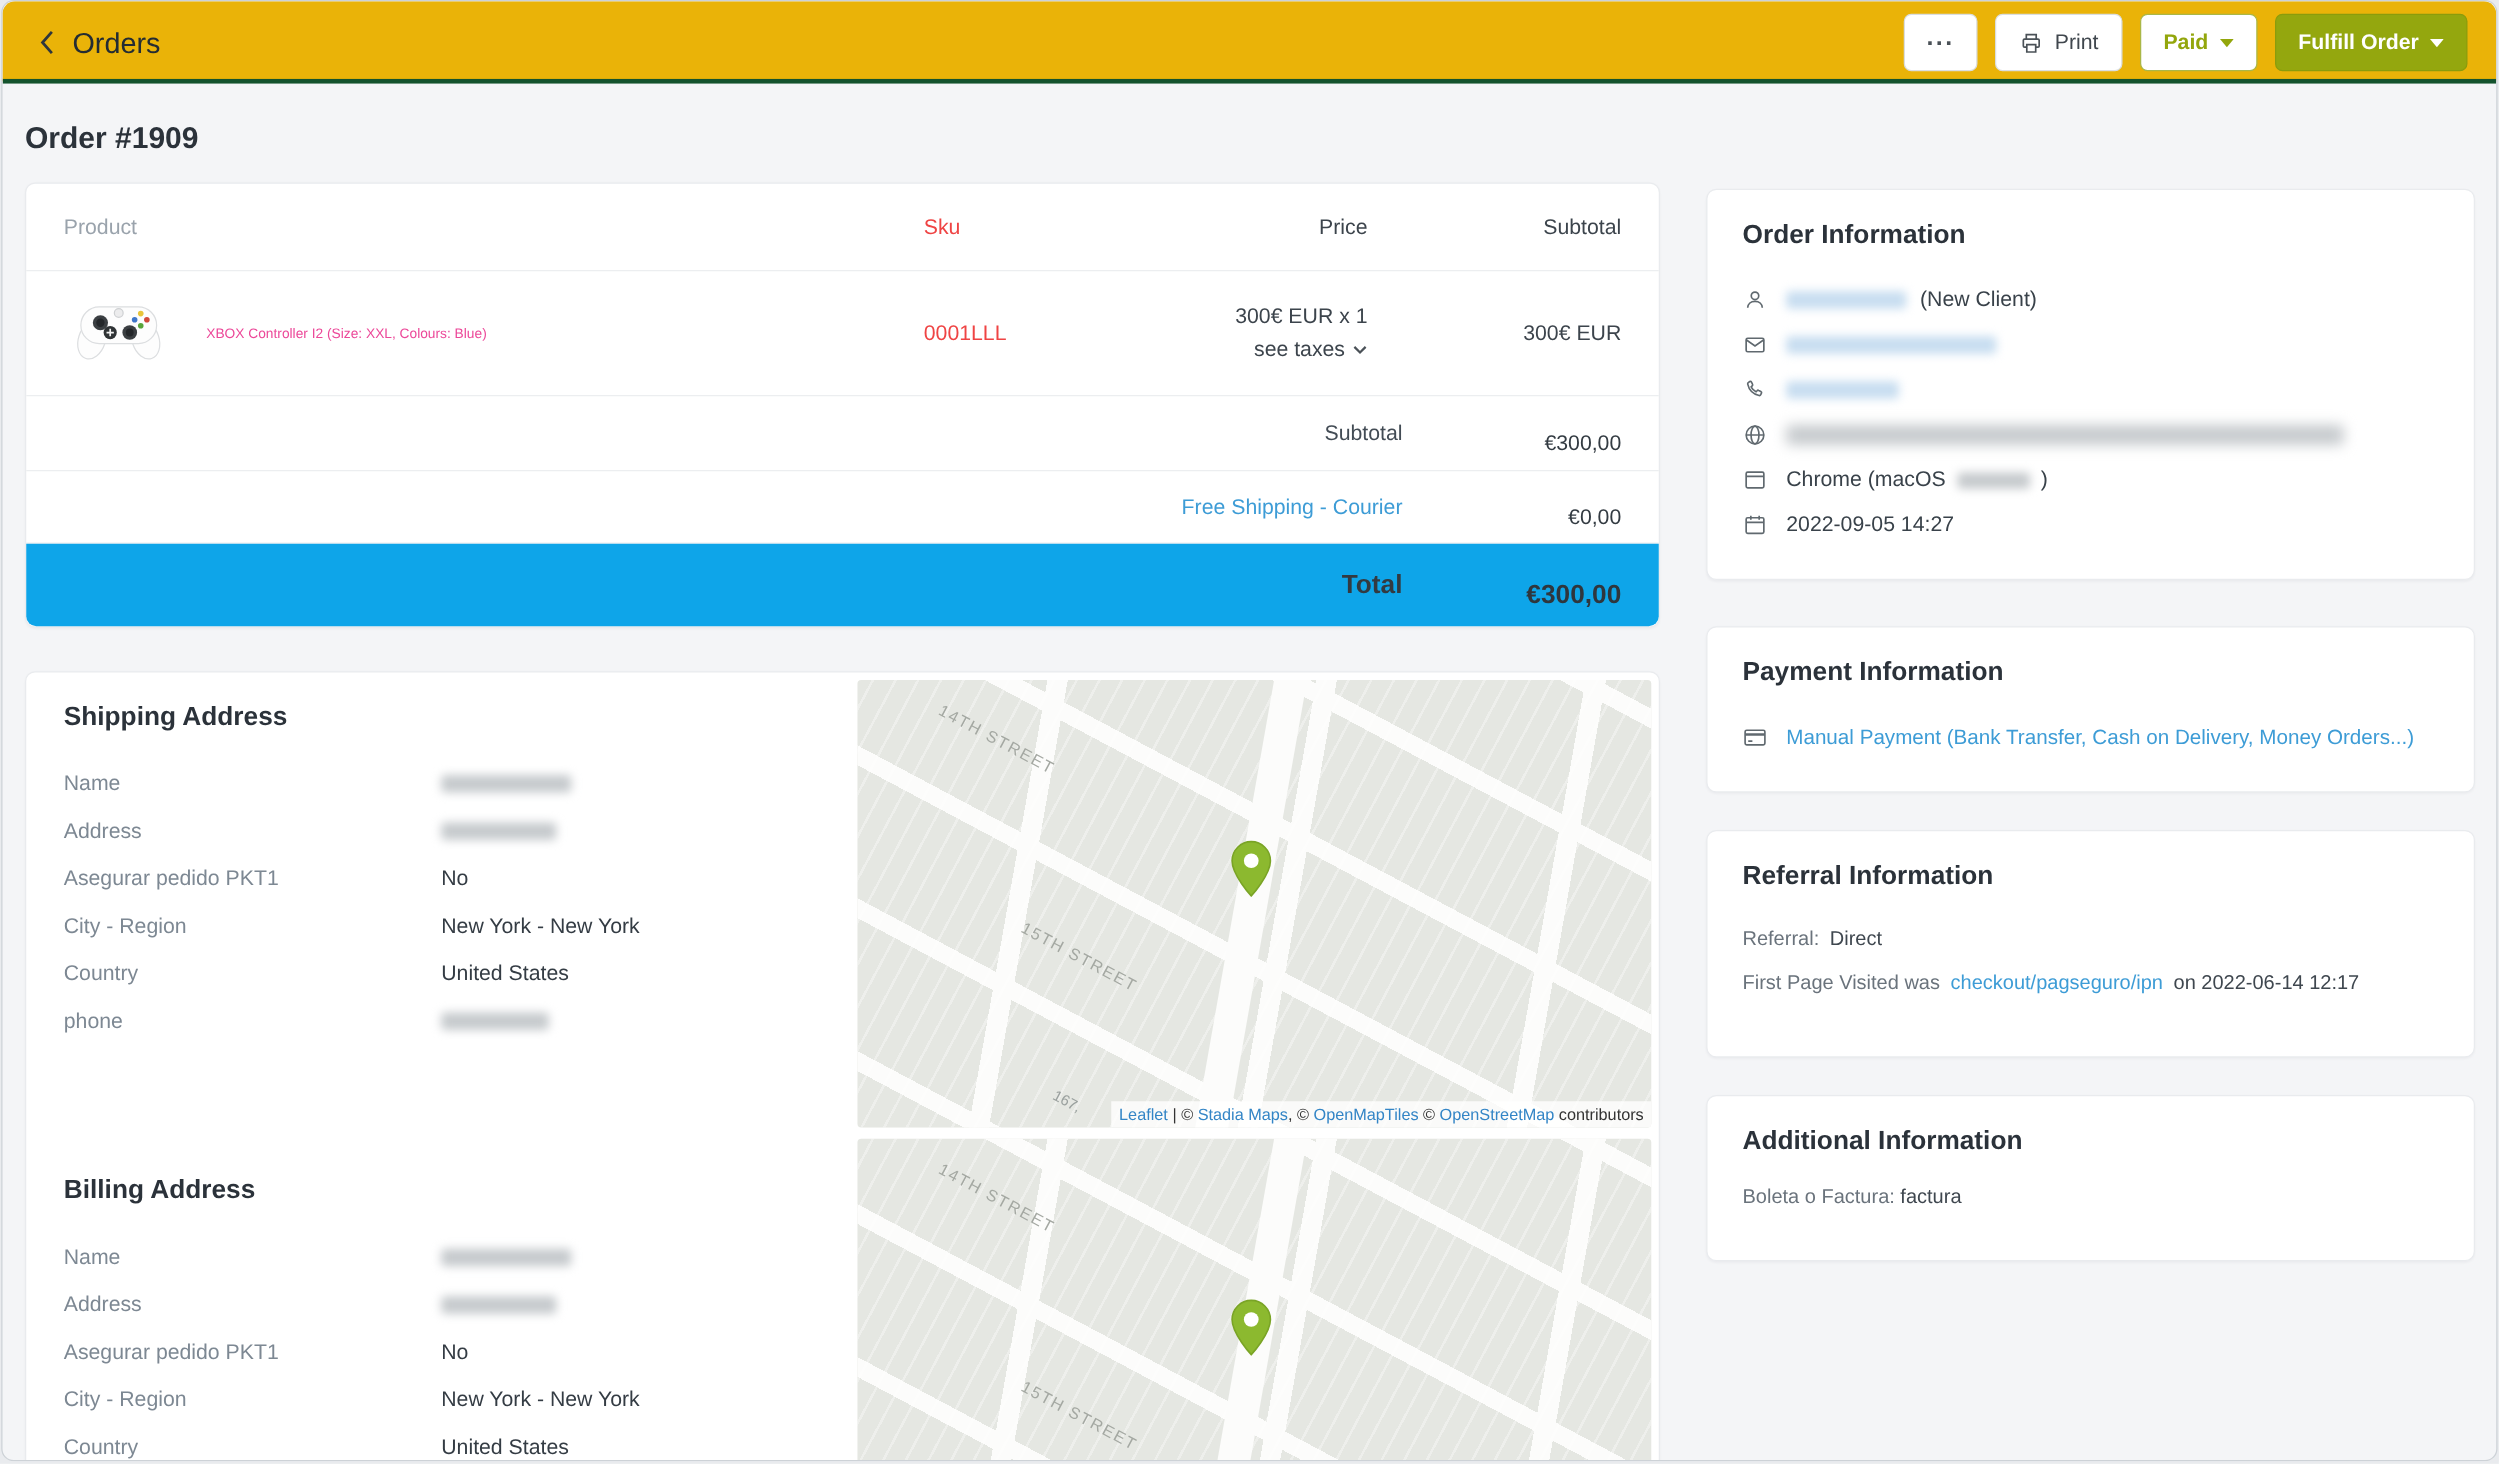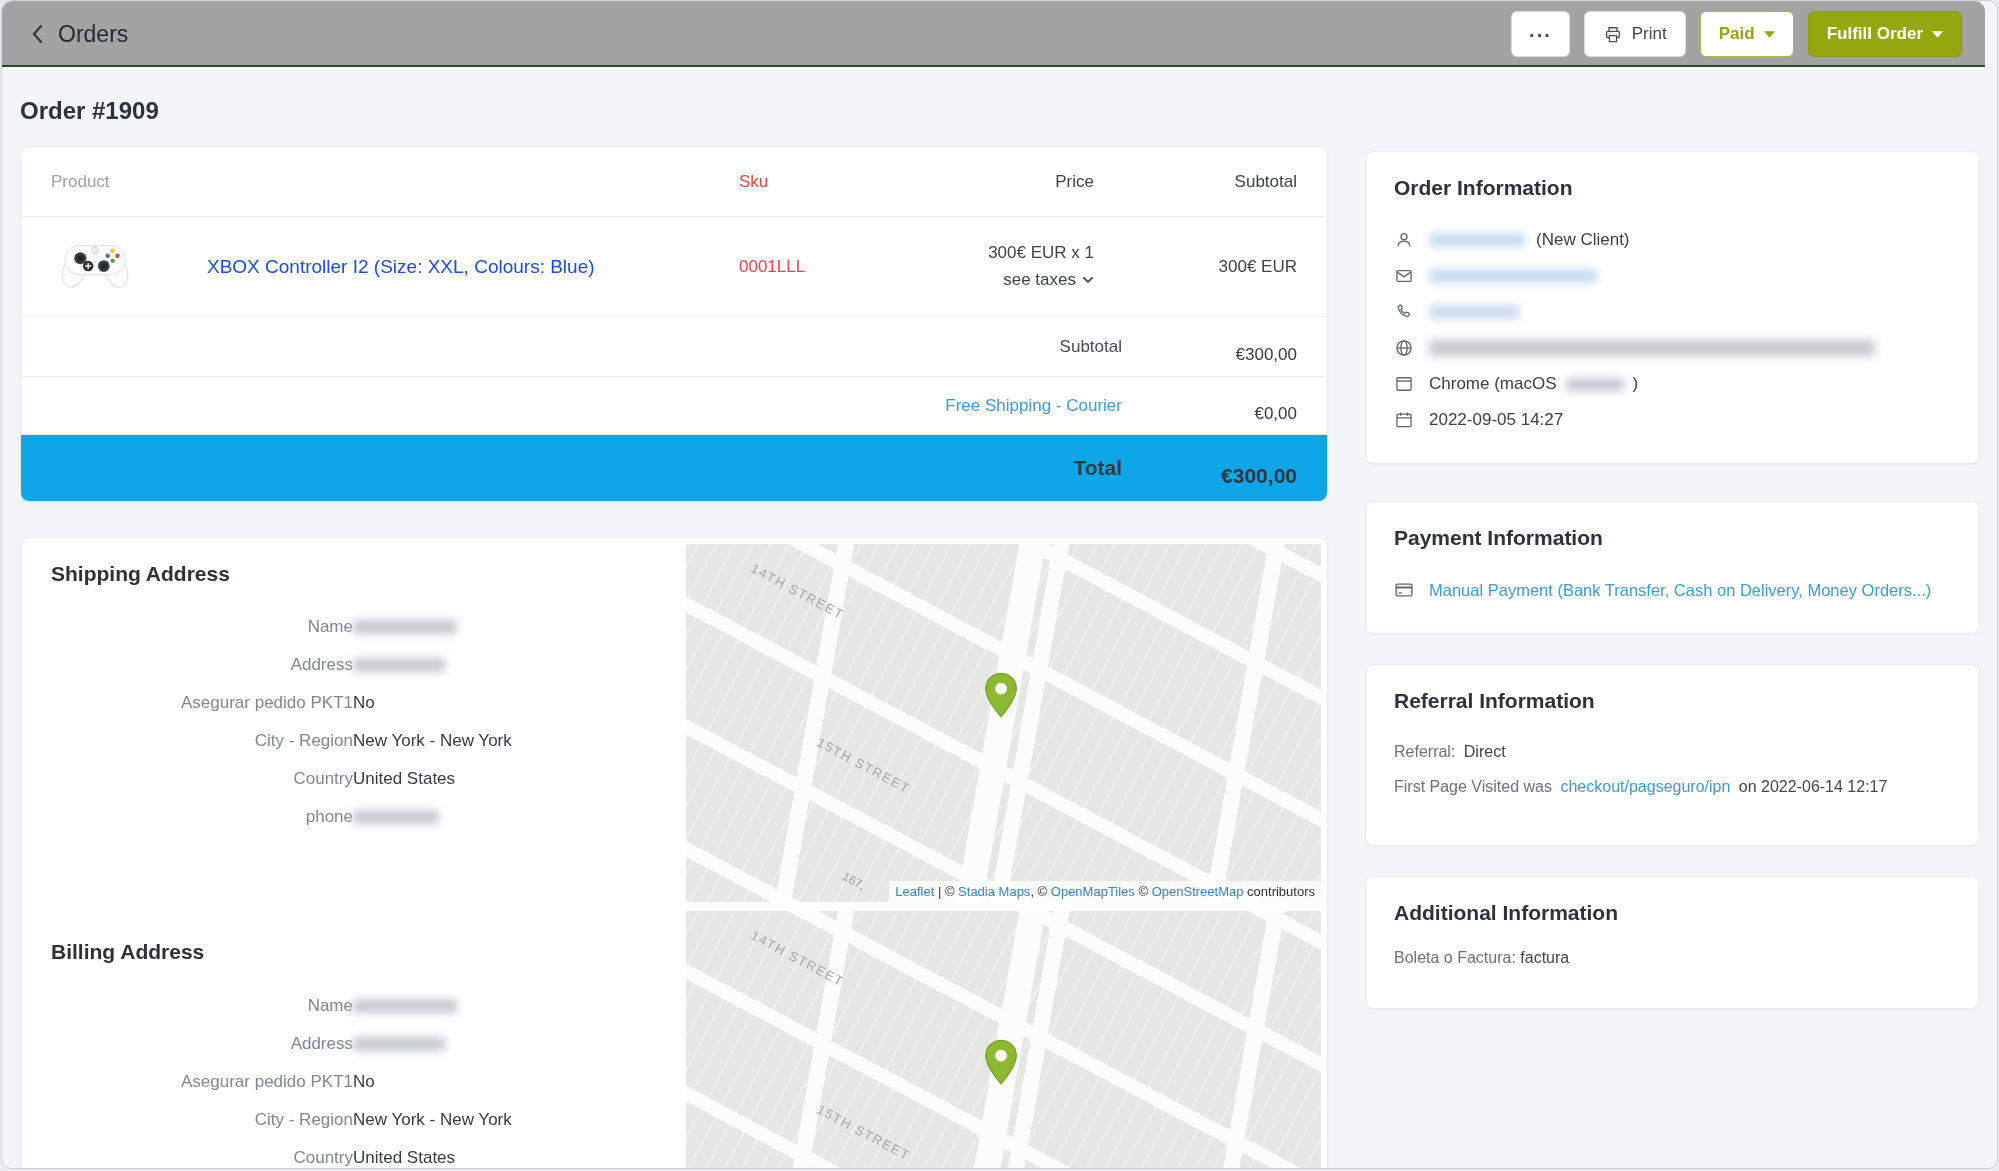--- a/index.html
+++ b/index.html
@@ -3,22 +3,22 @@
 <meta charset="utf-8">
 <style>
   * { margin:0; padding:0; box-sizing:border-box; }
   html,body { background:#e9ebee; font-family:"Liberation Sans", sans-serif; }
   .page {
     position:relative; width:1997px; height:1169px; margin:0 auto;
     background:#f4f5f7; border:1px solid #cdd2d7; border-radius:10px;
     overflow:hidden; font-family:"Liberation Sans", sans-serif;
   }
   
-  .topbar { position:absolute; top:0; left:0; right:12px; height:66px; background:#a3a3a3;
-            border-bottom:2px solid #14532d; border-radius:10px 10px 0 0; z-index:5; }
+  .topbar { position:absolute; top:0; left:0; right:0; height:66px; background:#eab308;
+            border-bottom:4px solid #14532d; border-radius:10px 10px 0 0; z-index:5; }
   .back-group { position:absolute; left:30px; top:0; height:66px; display:flex; align-items:center; gap:15px; cursor:pointer; }
   .back-title { font-size:23px; color:#242c33; }
   .topbar-actions { position:absolute; right:23px; top:10px; height:46px; display:flex; gap:14px; }
   .btn { display:flex; align-items:center; gap:9px; padding:0 18px; border:1px solid #d9dde0;
          border-radius:6px; background:#fff; font-size:17px; color:#40474e; cursor:pointer;
          font-family:"Liberation Sans", sans-serif; }
   .btn-more { font-weight:bold; letter-spacing:2px; color:#4a5157; padding:0 17px 8px 17px; font-size:20px; }
   .btn-paid { color:#93a60c; border-color:#aab747; font-weight:bold; }
   .btn-fulfill { background:#94a70e; border-color:#8a9c0c; color:#fff; font-weight:bold; }
   .caret { display:inline-block; }
@@ -29,37 +29,37 @@
           box-shadow:0 1px 2px rgba(16,24,40,.04); }
   
   #items-card { left:18px; top:145px; width:1308px; height:356px; }
   .trow { display:flex; align-items:center; border-bottom:1px solid #eceef0; }
   .row-header { height:70px; color:#9aa3ac; font-size:17px; }
   .row-item { height:100px; }
   .c1 { width:718px; padding-left:30px; display:flex; align-items:center; gap:26px; }
   .c2 { width:170px; font-size:17px; color:#ef4444; }
   .c3 { width:185px; text-align:right; font-size:17px; color:#3c444c; }
   .c4 { flex:1; text-align:right; padding-right:30px; font-size:17px; color:#3c444c; }
-  .product-link { font-size:19px; color:#1d4ed8; cursor:pointer;margin-left:42px; }
+  .product-link { font-size:11px; color:#ec4899; cursor:pointer; }
   .price-cell { display:flex; flex-direction:column; gap:7px; align-items:flex-end; }
   .see-taxes { display:inline-flex; align-items:center; gap:6px; cursor:pointer; color:#3c444c; }
   .srow { display:flex; align-items:center; border-bottom:1px solid #eceef0; }
   .srow-sub { height:60px; } .srow-ship { height:58px; }
   .slabel { flex:1; text-align:right; font-size:17px; color:#434c55; }
   .sval { width:205px; padding-right:30px; text-align:right; font-size:17px; color:#333b42;margin-top:16px; }
   .link-blue { color:#3d9cd6; cursor:pointer; }
   .row-total { height:66px; display:flex; align-items:center; background:#0ea5e9;
                border-radius:0 0 8px 8px; border-bottom:none; }
   .row-total .slabel { font-size:21px; font-weight:bold; color:#333a41; }
   .row-total .sval { font-size:21px; font-weight:bold; color:#2f363d; }
   
   #address-card { left:18px; top:536px; width:1308px; height:740px; }
   .section-title { position:absolute; left:30px; font-size:21px; font-weight:bold; color:#2b323a; }
   .fields { position:absolute; left:0; width:660px; }
-  .fieldrow { display:flex; align-items:center; height:38px; padding-left:30px;text-align:right; }
+  .fieldrow { display:flex; align-items:center; height:38px; padding-left:30px; }
   .flabel { width:302px; font-size:17px; color:#7d8893; }
   .fvalue { font-size:17px; color:#343c44; }
   .blob { display:inline-block; border-radius:3px; filter:blur(4px); }
   .blob-gray { background:#c6cacd; width:104px; height:14px; }
   
   .map { position:absolute; left:665px; width:635px; height:358px; overflow:hidden;
          background:#fbfbf9; border-radius:3px; }
   .map1 { top:6px; } .map2 { top:373px; }
   .map-tiles { position:absolute; inset:-40px; background-color:#e5e7e2;
     background-image:

